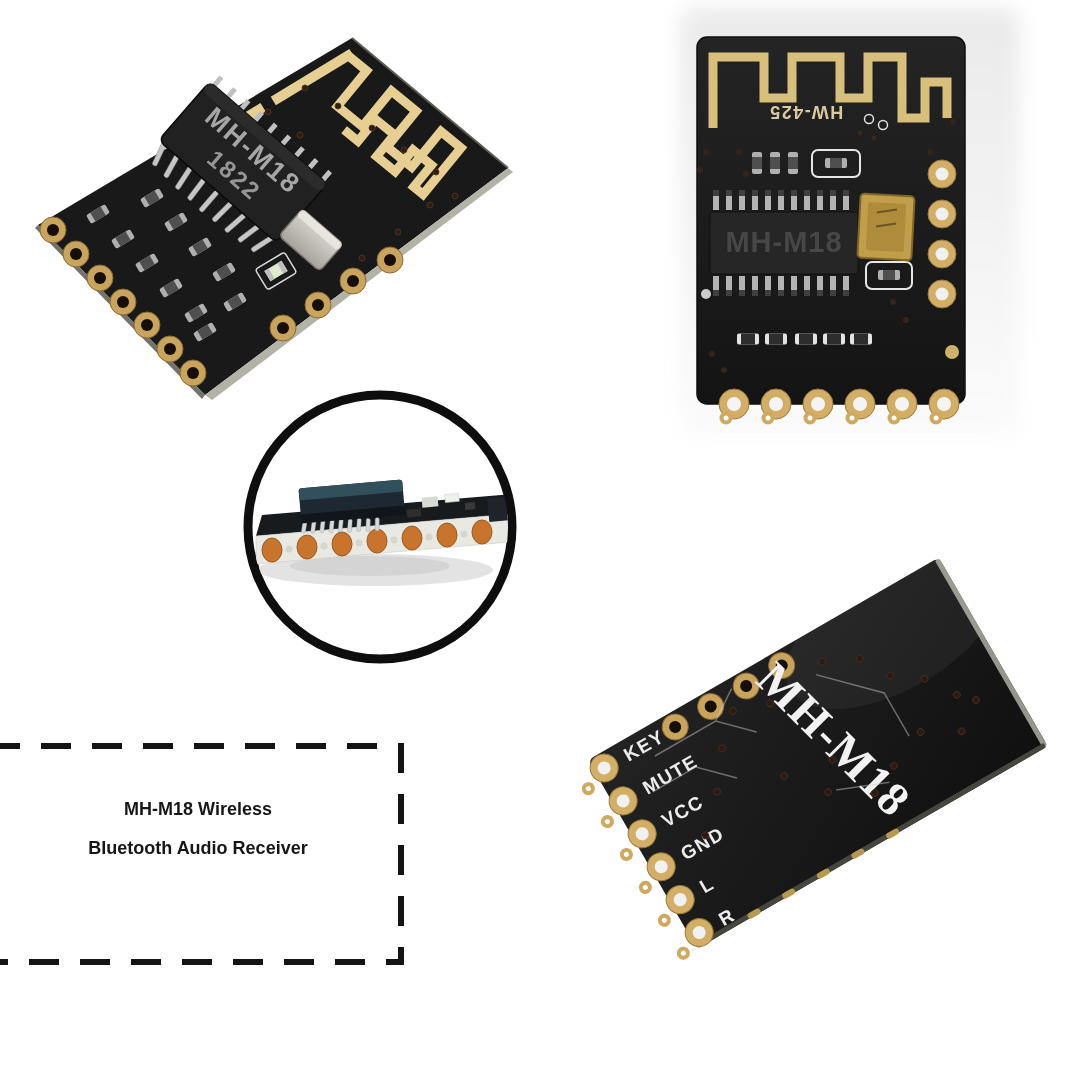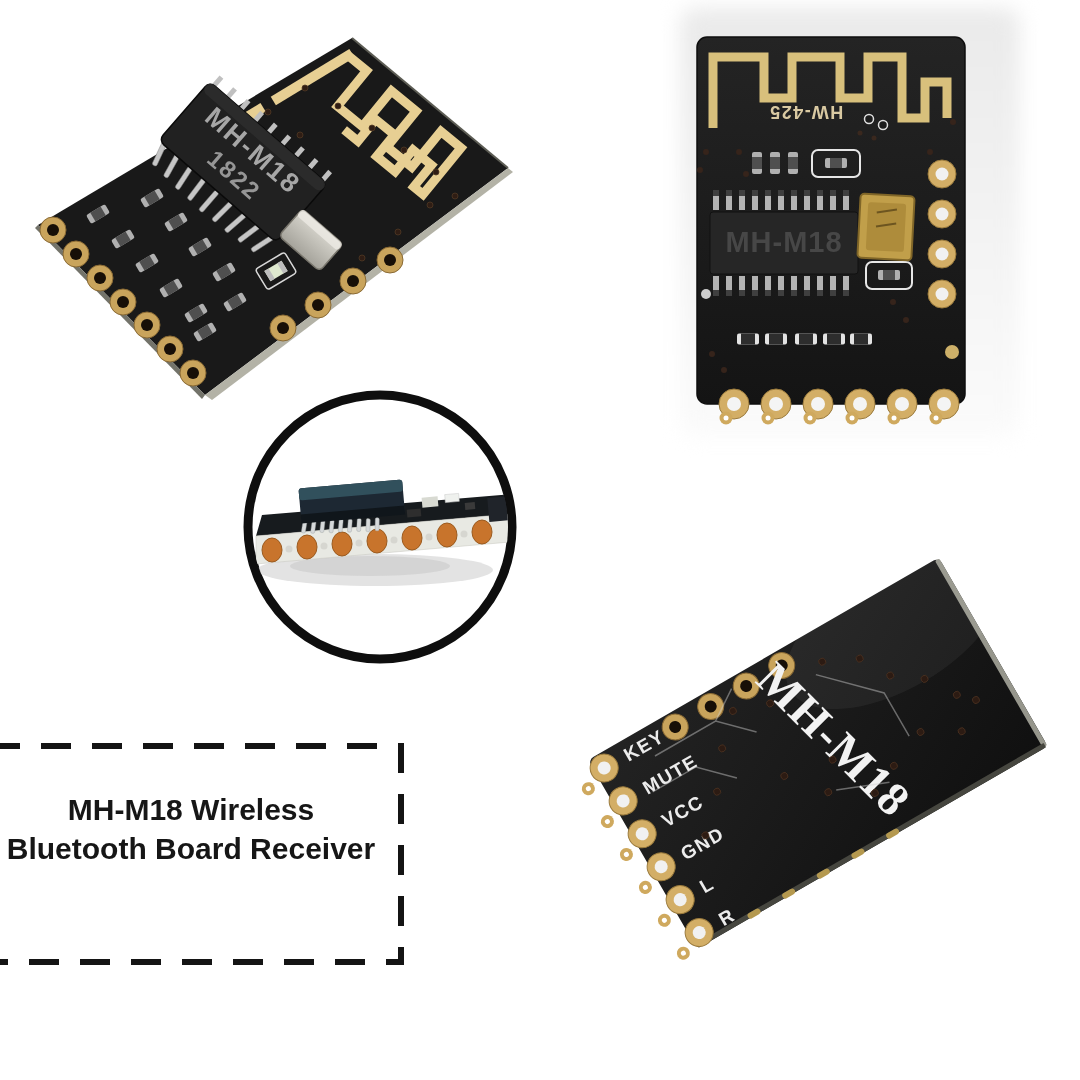--- a/index.html
+++ b/index.html
@@ -7,22 +7,22 @@
           font-family:"Liberation Sans",sans-serif;}
   .art{position:absolute;left:0;top:0;}
   
   .t-chip-front{font:700 27px "Liberation Sans",sans-serif;fill:#a6a6a6;letter-spacing:2px;}
   .t-1822{font:700 24px "Liberation Sans",sans-serif;fill:#969696;letter-spacing:2px;}
   .t-hw{font:700 18px "Liberation Sans",sans-serif;fill:#d9c9a2;letter-spacing:1.5px;}
   .t-chip-top{font:700 29px "Liberation Sans",sans-serif;fill:#474747;letter-spacing:1px;}
   .t-back-brand{font:700 47px "Liberation Serif",serif;fill:#f2f2f2;letter-spacing:1px;}
   .t-pin{font:600 19px "Liberation Sans",sans-serif;fill:#ececec;letter-spacing:1.5px;}
   
-  .caption-text{position:absolute;left:5px;top:790px;width:372px;text-align:center;
-                color:#161616;font-weight:700;font-size:30px;line-height:39px;}
+  .caption-text{position:absolute;left:12px;top:790px;width:372px;text-align:center;
+                color:#161616;font-weight:700;font-size:18px;line-height:39px;}
 </style>
 </head>
 <body>
 
 <div class="canvas">
 
 <svg class="art" width="1080" height="1080" viewBox="0 0 1080 1080">
   <defs>
     <linearGradient id="halo" x1="0" y1="0" x2="0" y2="1">
       <stop offset="0" stop-color="#eaeaea"></stop>
@@ -414,16 +414,16 @@
           <circle cx="366" cy="142" r="3.5"></circle>
           <circle cx="64" cy="124" r="3.5"></circle>
     </g>
   </g>
 
   <path d="M-10,746 H401 V962 H-10" fill="none" stroke="#141414" stroke-width="6" stroke-dasharray="30 21"></path>
 </svg>
 
 <div class="caption-text">
   <div>MH-M18 Wireless</div>
-  <div>Bluetooth Board Receiver</div>
+  <div>Bluetooth Audio Receiver</div>
 </div>
 
 </div>
 
 </body></html>

